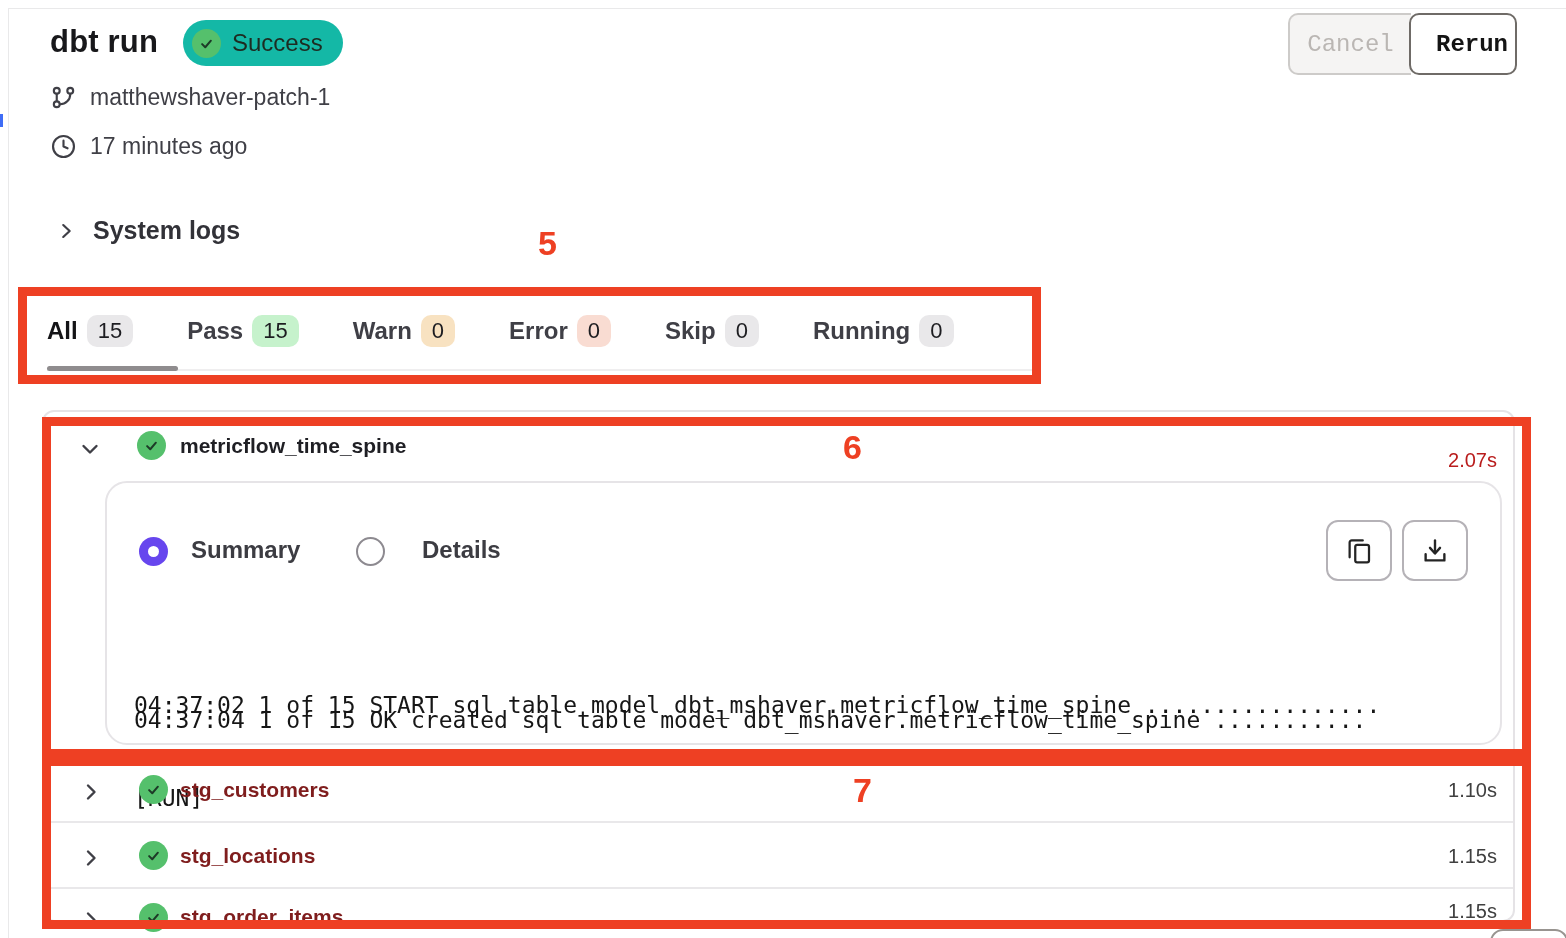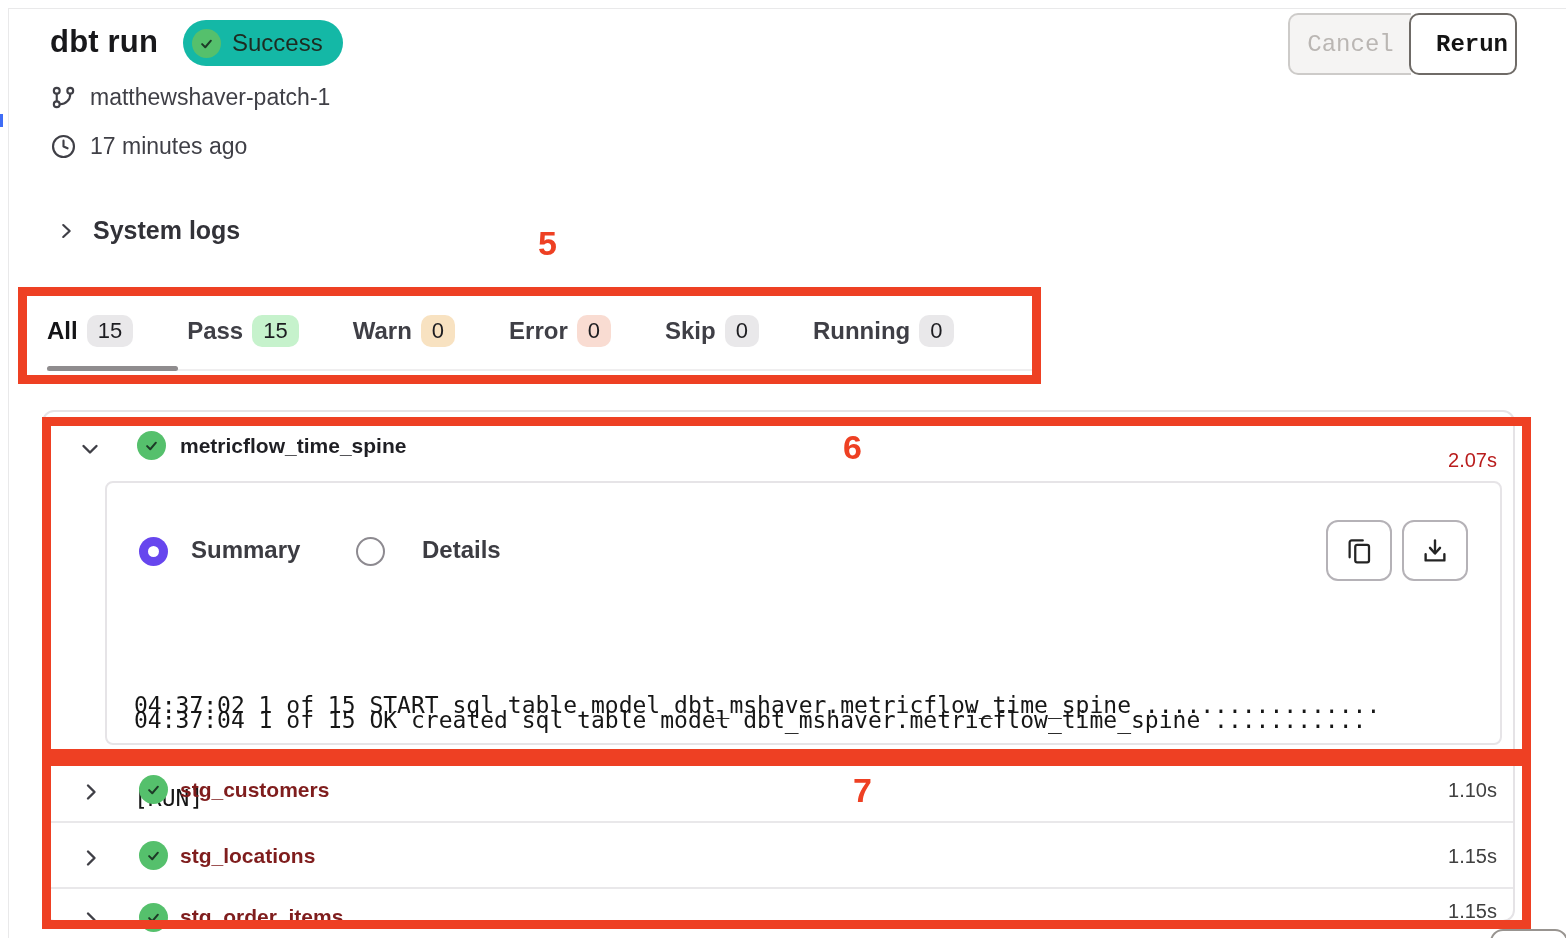--- a/index.html
+++ b/index.html
@@ -65,21 +65,21 @@
     position:absolute; left:42px; top:410px; width:1473px; height:512px;
     background:#fff; border:2px solid #e5e3e6; border-radius:12px;
   }
   .exp-chevron { position:absolute; left:34px; top:25px; }
   .exp-status { position:absolute; left:93px; top:19px; width:29px; height:29px; }
   .exp-name { position:absolute; left:136px; top:22px; font-size:21px; font-weight:700; color:#1f1f24; }
   .exp-duration { position:absolute; right:16px; top:24px; font-size:20px; font-weight:500; color:#b91c1c;margin-top:13px; }
 
   .log-card {
     position:absolute; left:61px; top:69px; width:1397px; height:264px;
-    background:#fff; border:2px solid #e6e4e7; border-radius:8px;
+    background:#fff; border:2px solid #e6e4e7; border-radius:22px;
   }
   .radio-outer { position:absolute; width:29px; height:29px; border-radius:50%; }
   .radio-selected { background:#6746ee; }
   .radio-selected::after { content:""; position:absolute; left:9px; top:9px; width:11px; height:11px; border-radius:50%; background:#fff; }
   .radio-unselected { background:#fff; border:2.5px solid #8d8a90; }
   .radio-label { position:absolute; font-size:24px; font-weight:600; color:#3c3c42; }
   .icon-btn {
     position:absolute; top:37px; width:66px; height:61px; background:#fff;
     border:2px solid #b5b2b7; border-radius:12px; display:flex; align-items:center; justify-content:center;
   }

